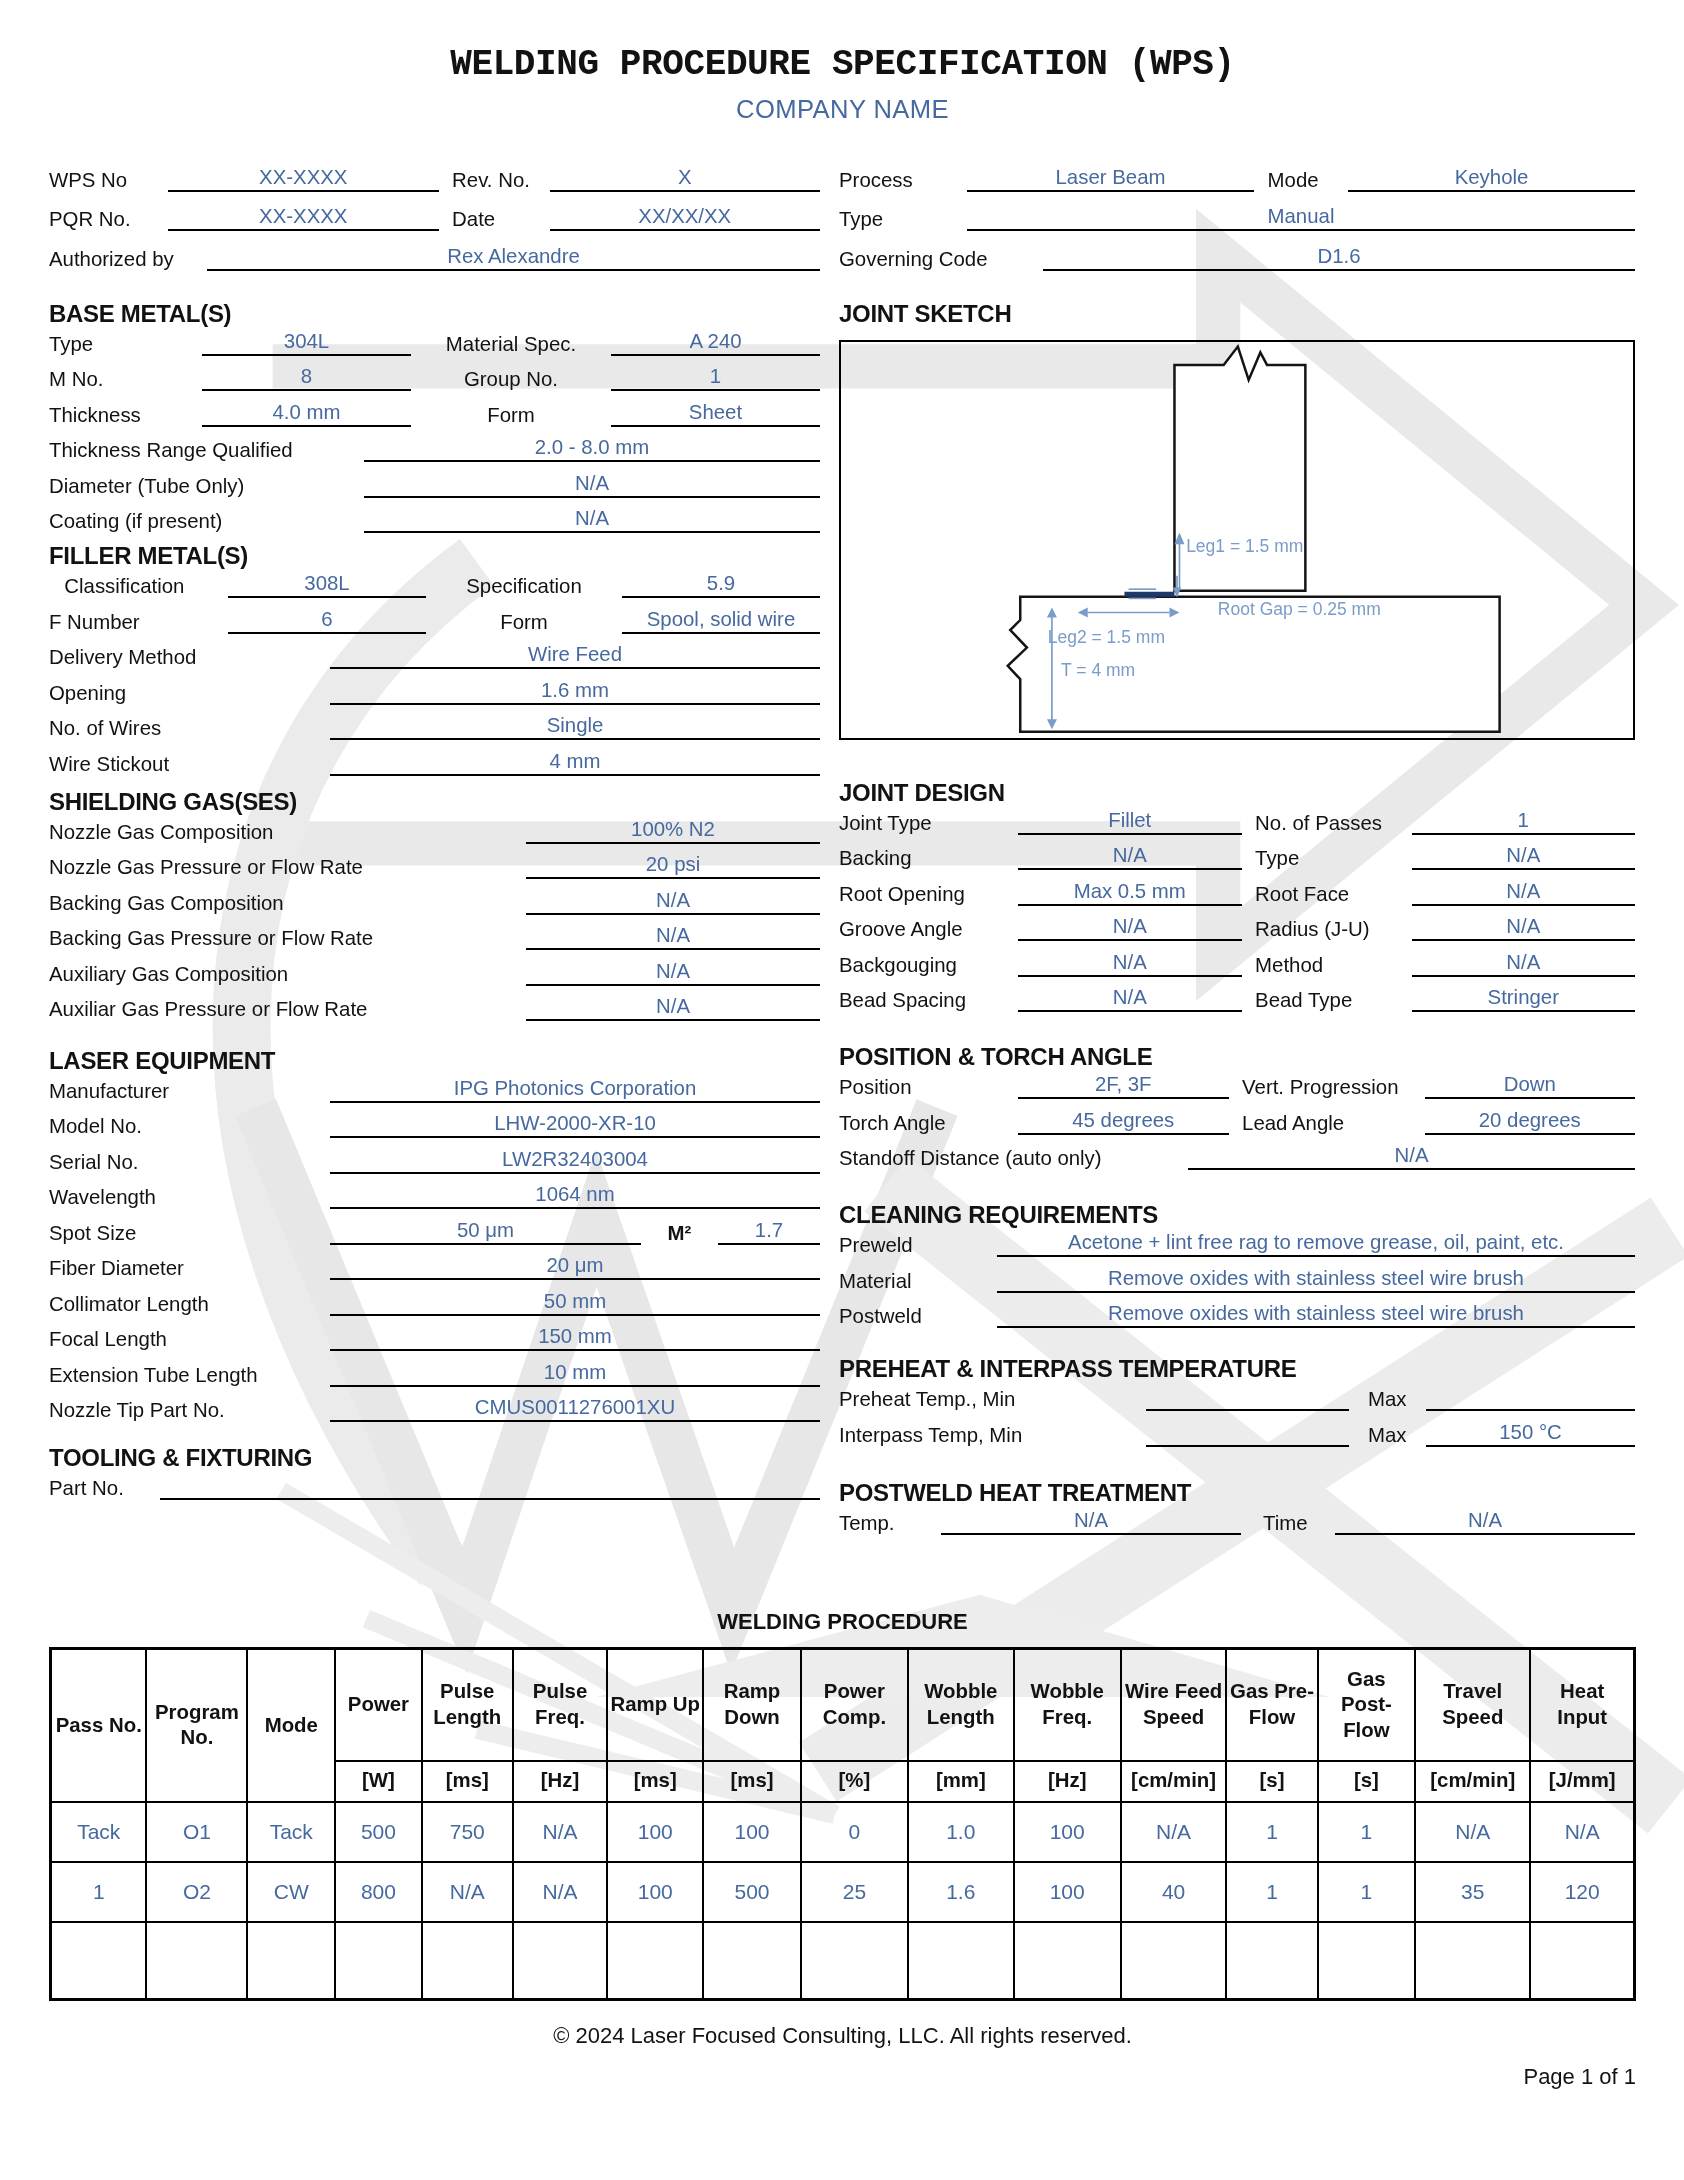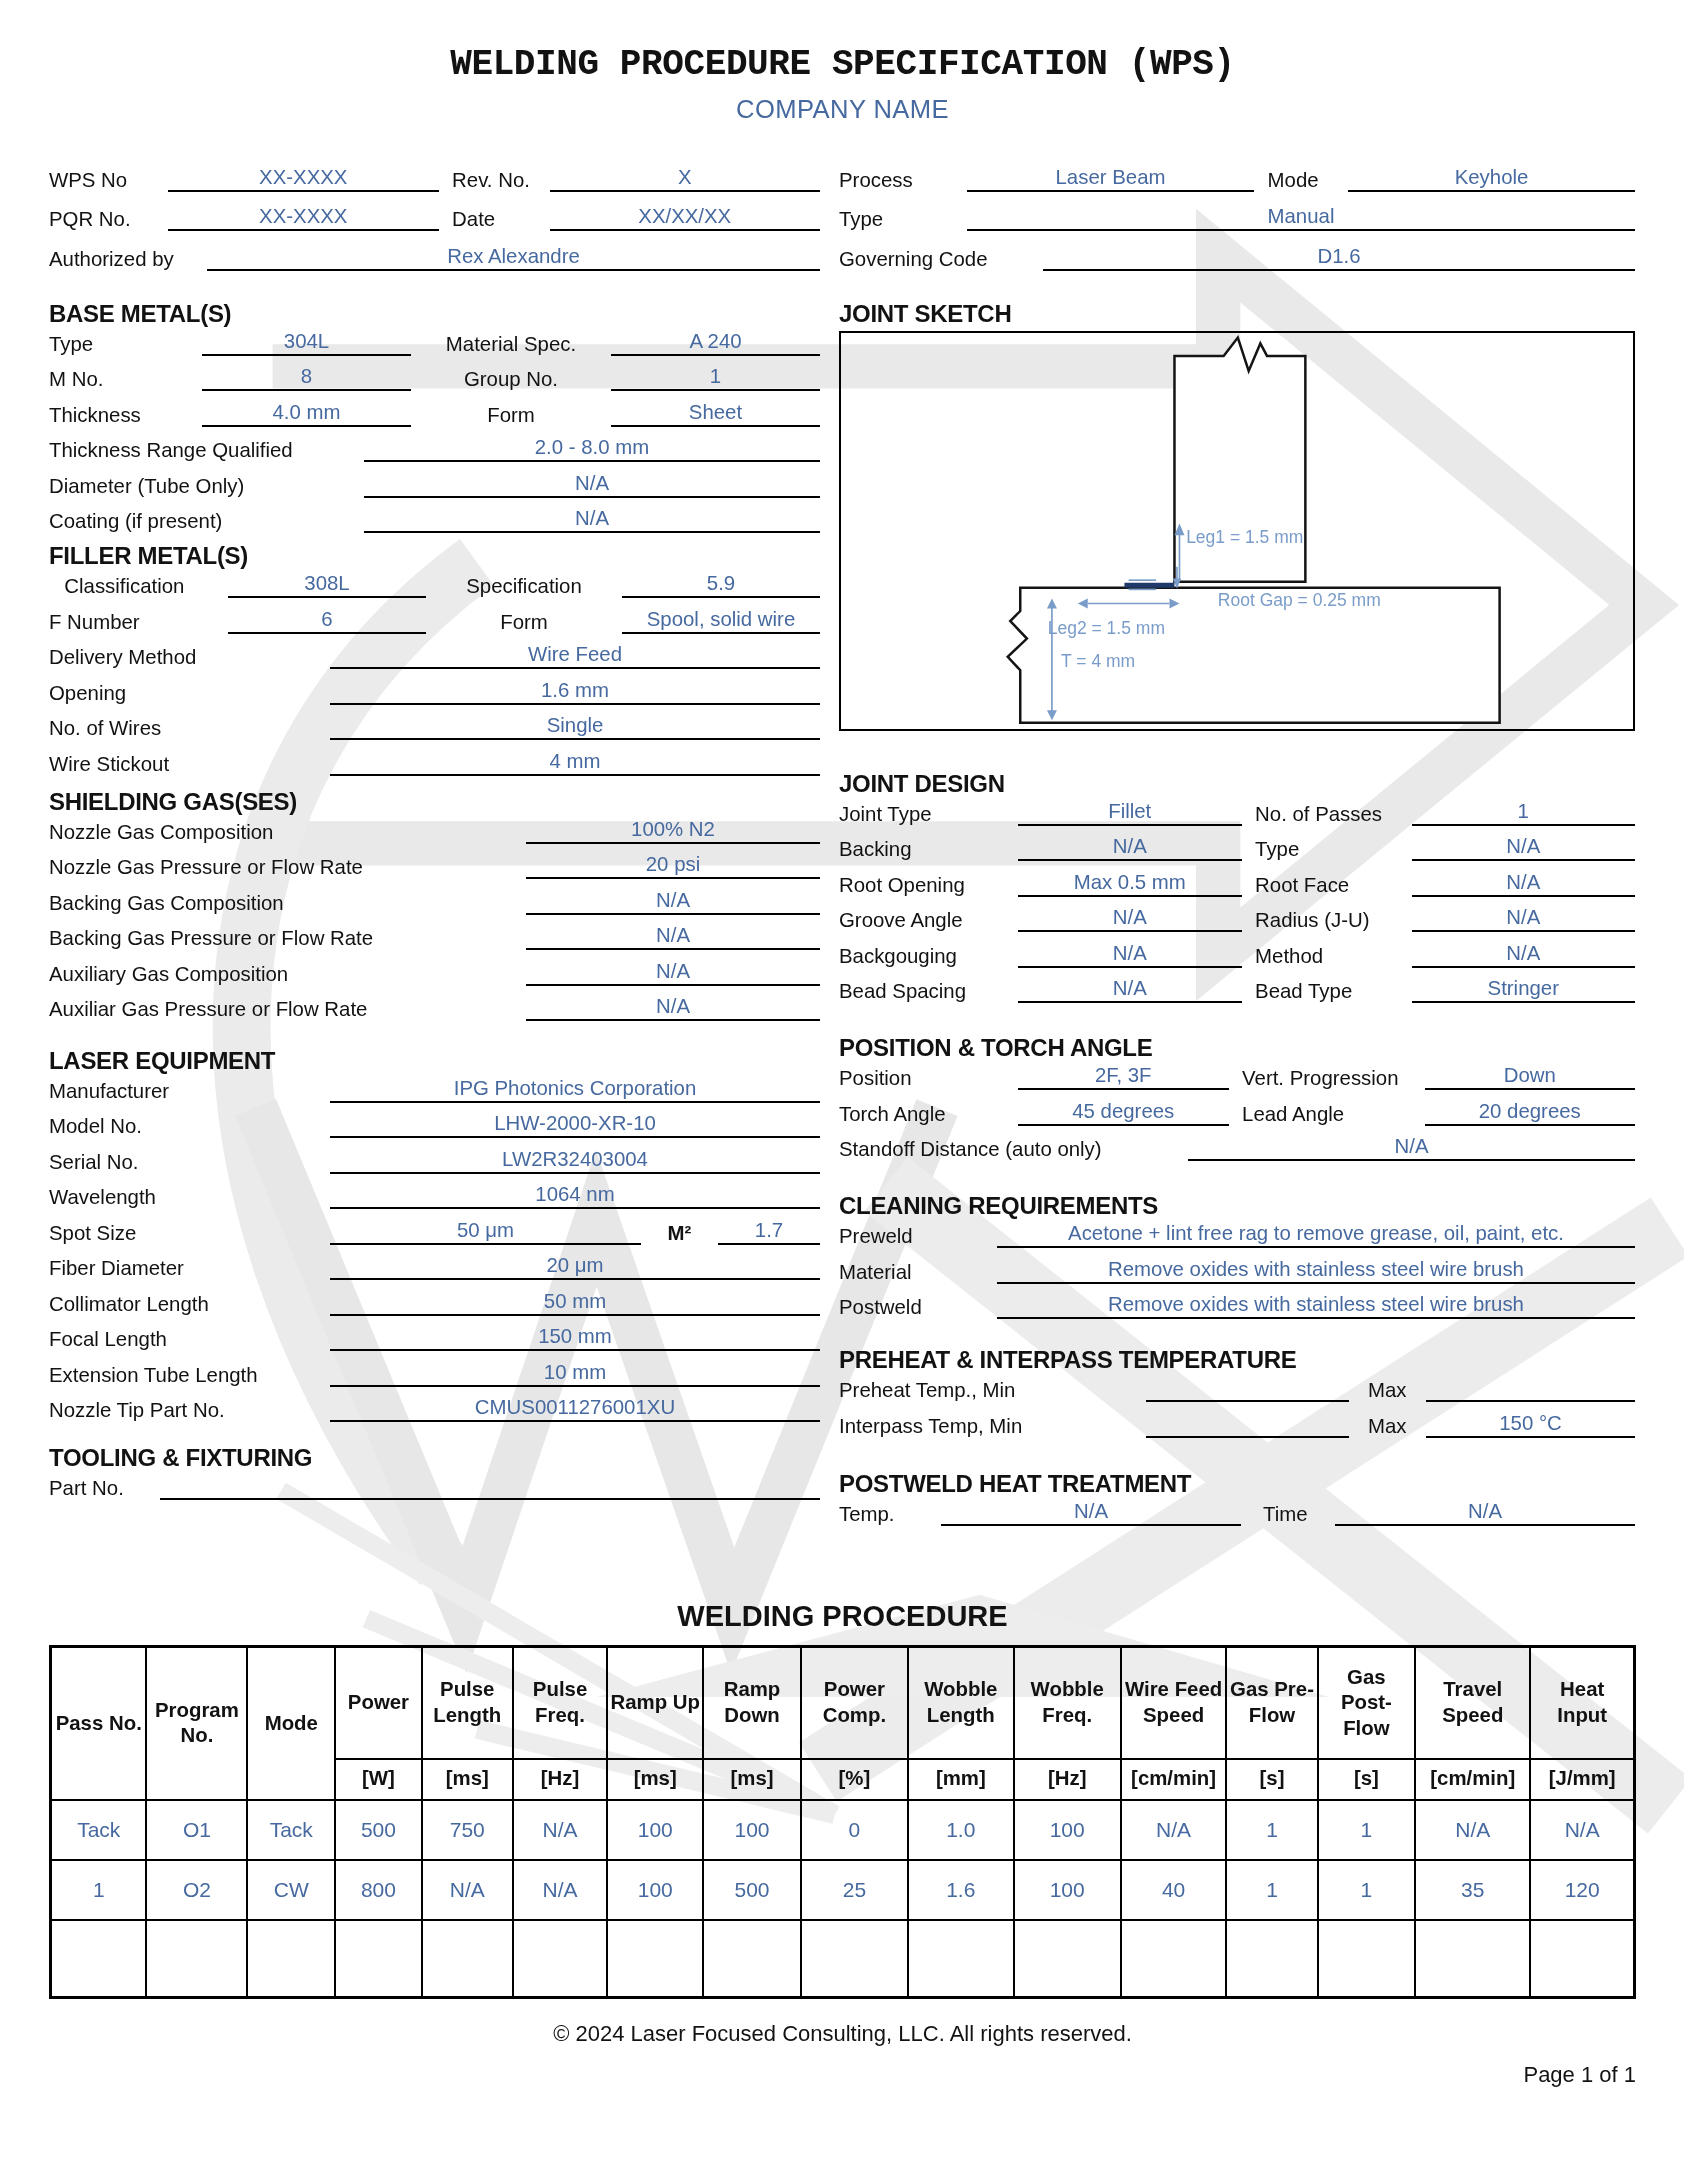--- a/index.html
+++ b/index.html
@@ -26,29 +26,29 @@
 
   .sec-title{font-size:24px;font-weight:bold;height:29px;letter-spacing:-0.3px;}
   .fr{display:flex;align-items:flex-end;height:27px;margin-bottom:8.5px;}
   .hr .fr{height:29px;margin-bottom:10.2px;}
   .fl{font-size:20.4px;white-space:nowrap;padding-right:8.5px;}
   .fl.ctr{text-align:center;padding-right:0;}
   .fv{flex:1;border-bottom:2.6px solid var(--line);color:var(--blue);text-align:center;
       font-size:20.4px;line-height:24px;min-height:25.6px;padding:0 3.4px 0.9px;white-space:nowrap;overflow:hidden;}
   .sec{margin-top:27px;}
 
-  .sketch-box{border:2.6px solid #000;height:400px;margin-top:2px;background:transparent;}
+  .sketch-box{border:2.6px solid #000;height:400px;margin-top:11px;background:transparent;}
   .sketch-box svg{width:100%;height:100%;display:block;}
   .plate{fill:#ffffff;stroke:#141414;stroke-width:3;}
   .dim{stroke:var(--ltblue);stroke-width:2;fill:none;}
   .dimhead{fill:var(--ltblue);}
   .dimtxt{fill:var(--ltblue);font-size:21px;font-family:"Liberation Sans","DejaVu Sans",sans-serif;}
   .root{stroke:#1f3a6a;stroke-width:6;}
 
-  .wp-title{text-align:center;font-size:29px;font-weight:bold;margin-top:66px;}
+  .wp-title{text-align:center;font-size:22px;font-weight:bold;margin-top:66px;}
   table.wp{width:100%;border-collapse:collapse;margin-top:12px;border:3.4px solid #000;table-layout:fixed;}
   table.wp th,table.wp td{border:2.1px solid #000;}
   table.wp th{font-size:20.4px;font-weight:bold;padding:3.4px 1.7px;line-height:1.25;}
   tr.names th{height:112px;vertical-align:middle;}
   tr.units th{height:41px;vertical-align:middle;}
   table.wp td{height:60px;text-align:center;vertical-align:middle;color:var(--blue);font-size:21px;}
   tr.filler td{height:78px;}
 
   .footer{text-align:center;font-size:22px;margin-top:22px;}
   .pageno{text-align:right;font-size:22px;margin-top:15.3px;}

